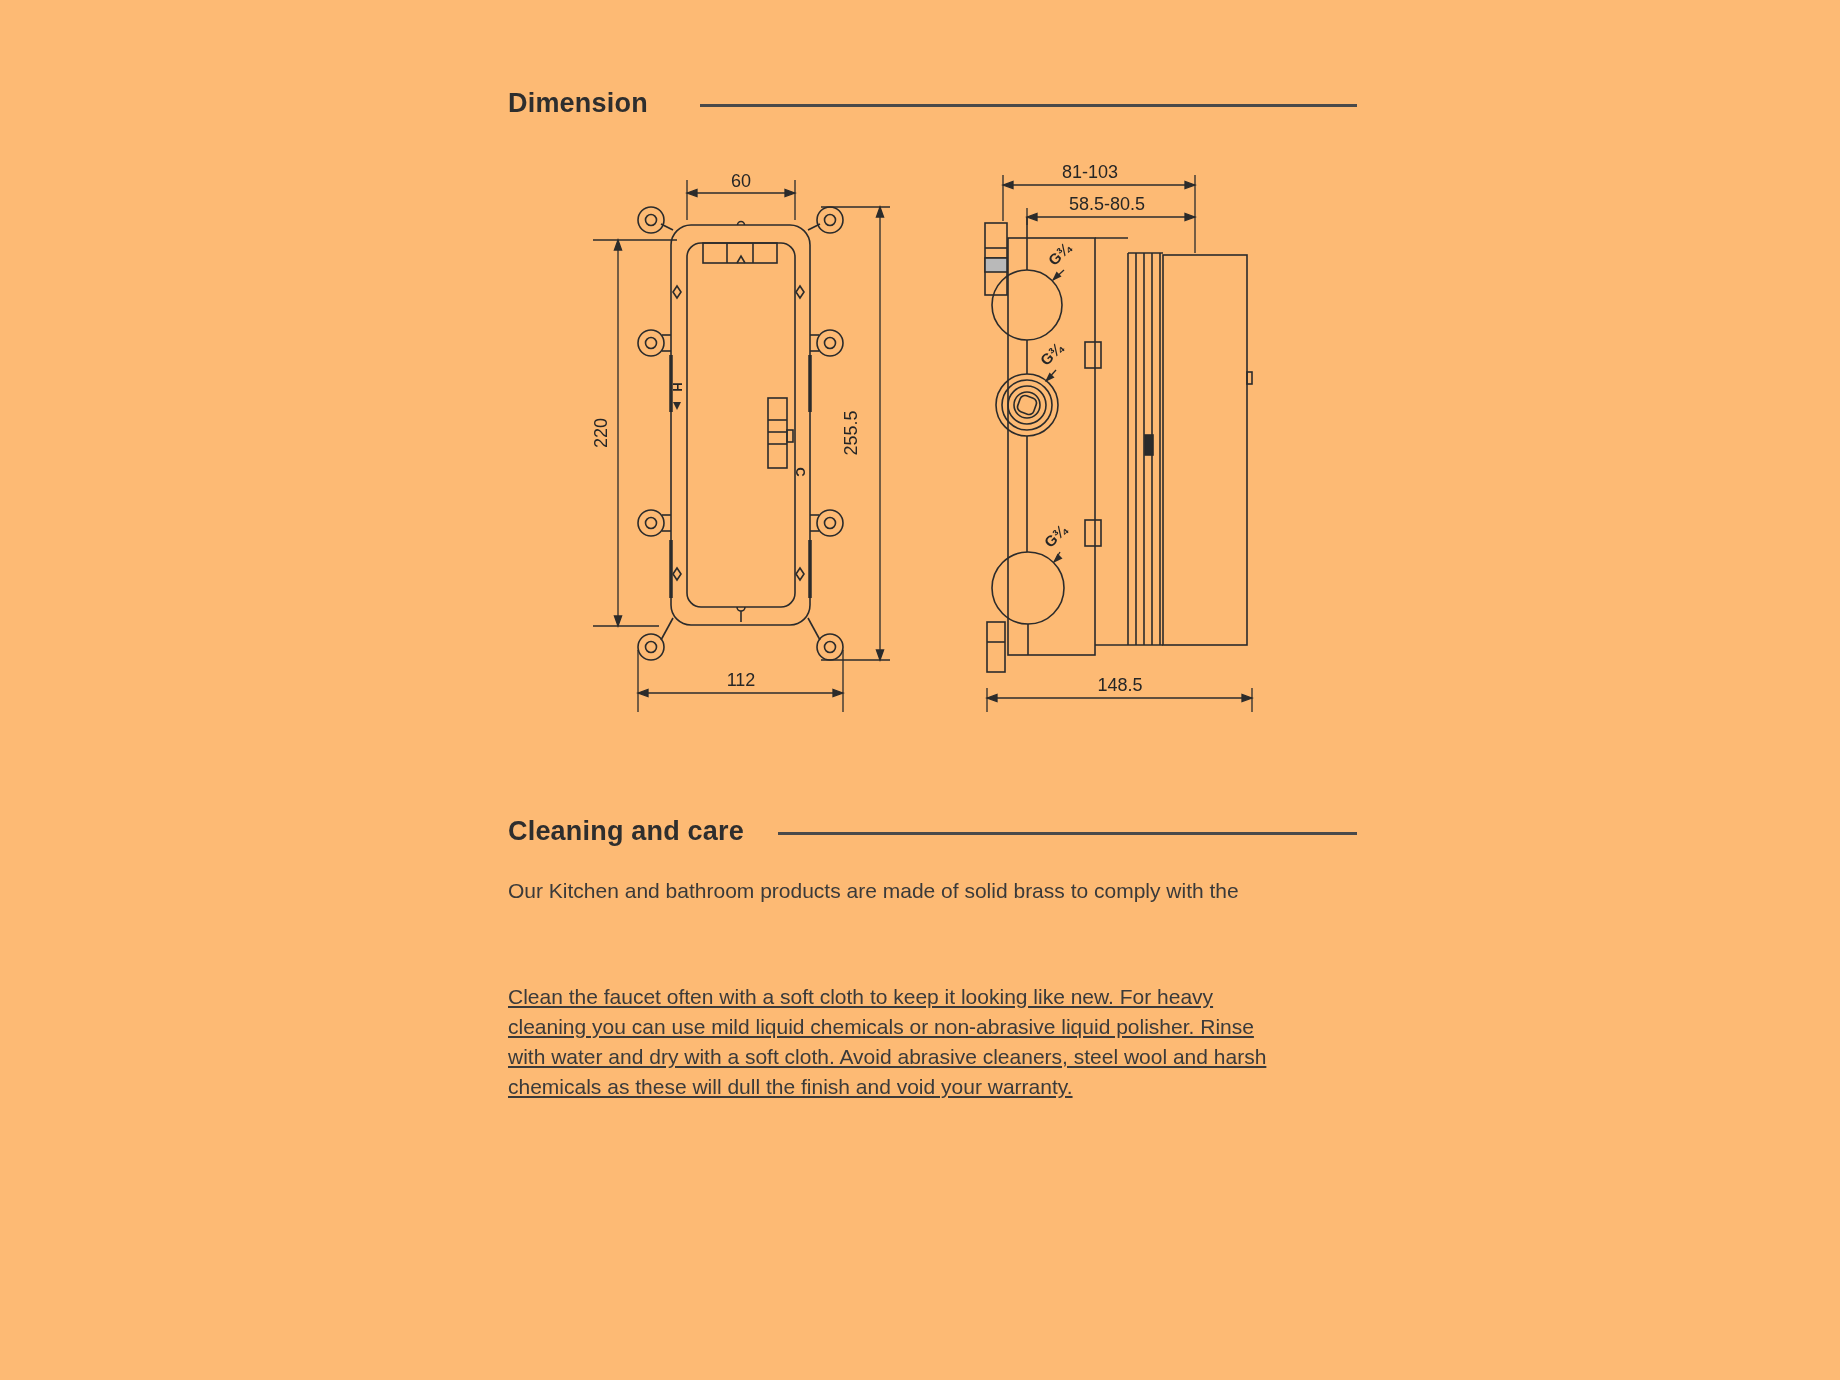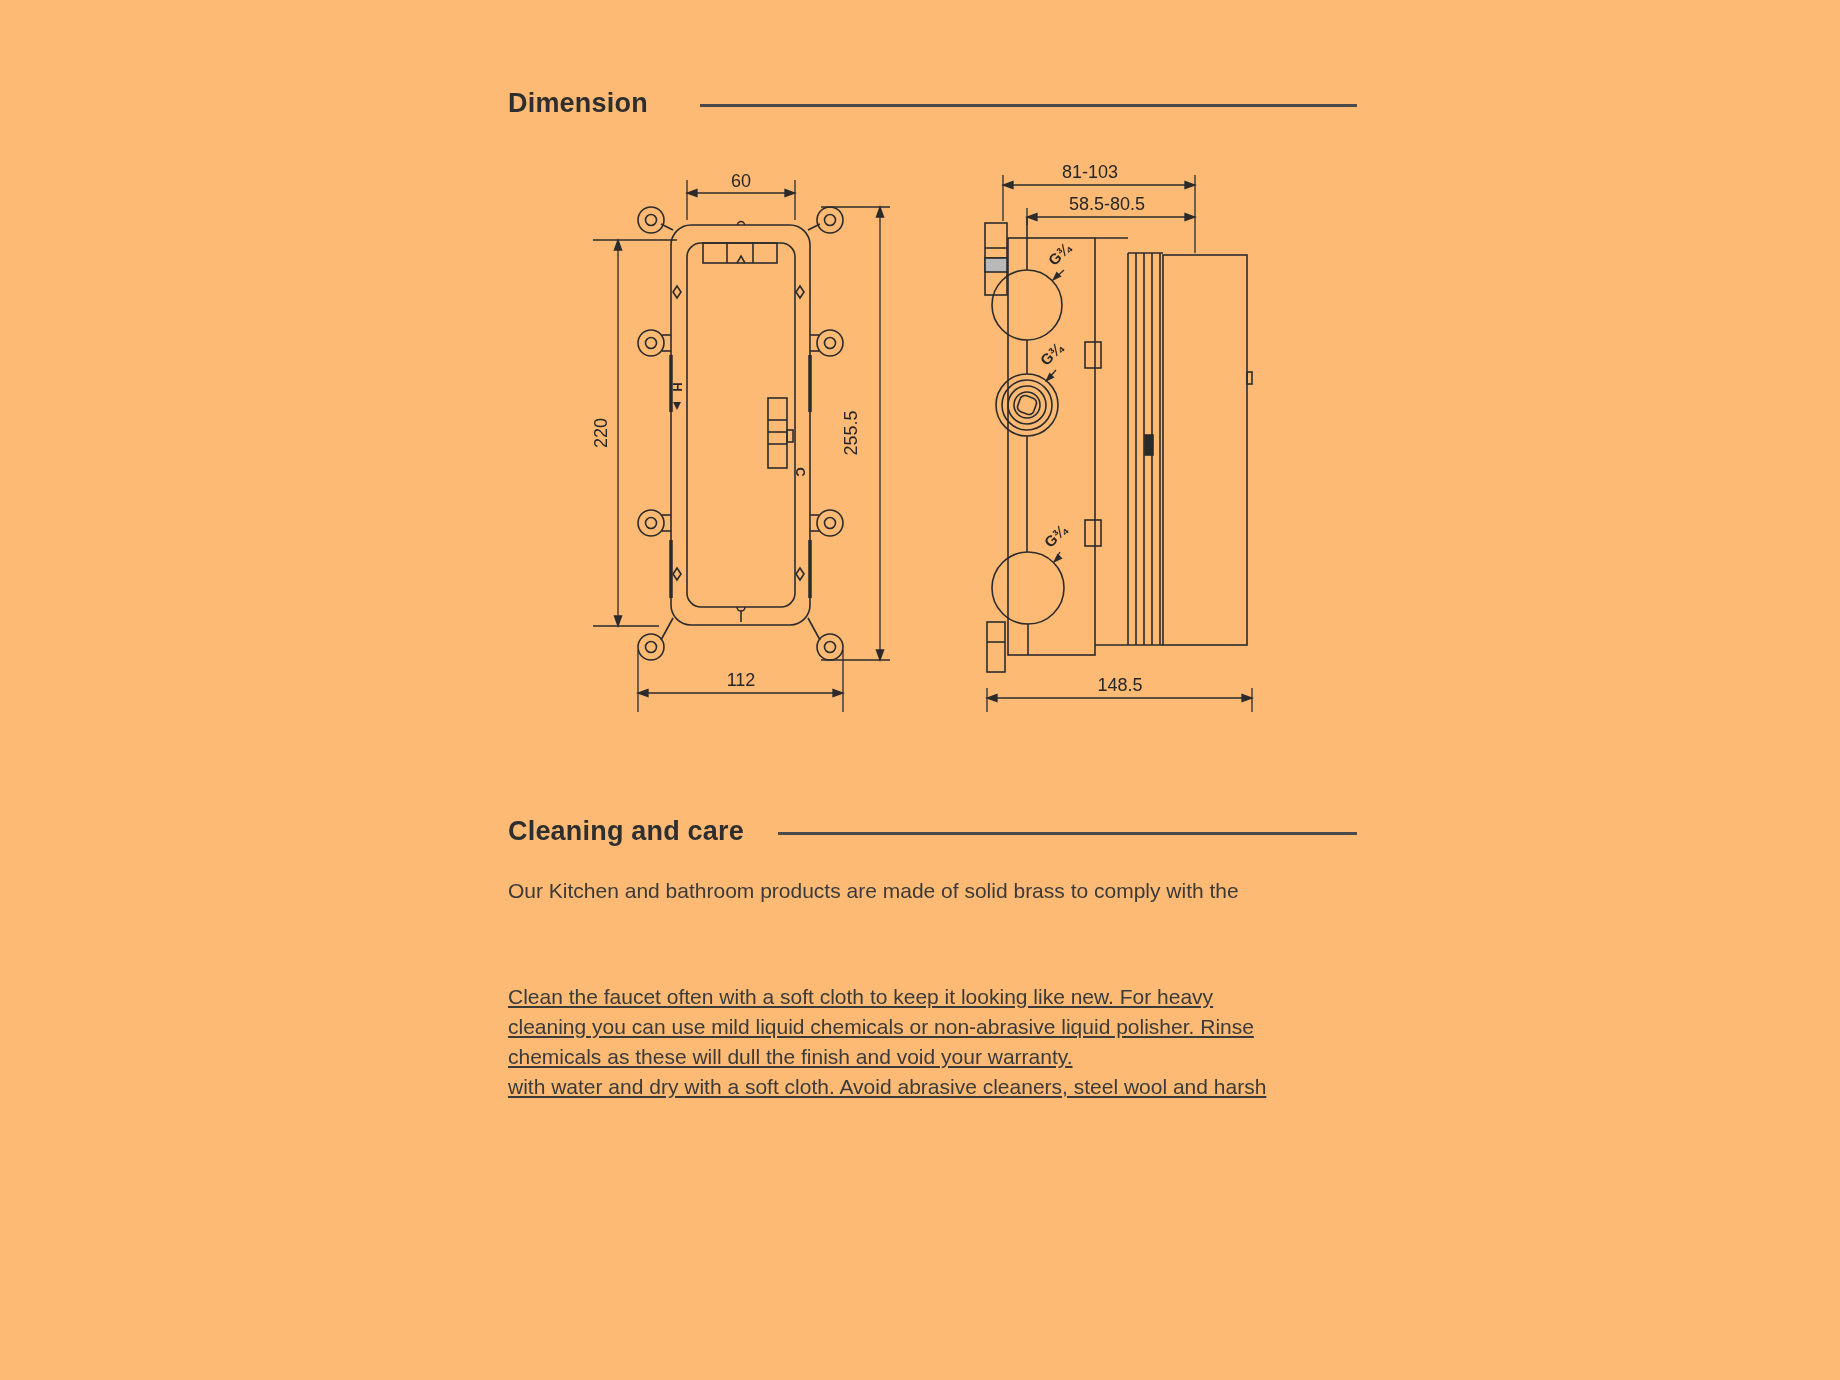--- a/index.html
+++ b/index.html
@@ -249,17 +249,17 @@
   <div class="section-title" style="left:508px;top:816px;">Cleaning and care</div>
   <div class="section-rule" style="left:778px;top:832px;width:579px;"></div>
 
   <div class="para" style="left:508px;top:876px;">
     <div>Our Kitchen and bathroom products are made of solid brass to comply with the</div>
   </div>
 
   <div class="para" style="left:508px;top:982px;text-decoration:underline;">
     <div>Clean the faucet often with a soft cloth to keep it looking like new. For heavy</div>
     <div>cleaning you can use mild liquid chemicals or non-abrasive liquid polisher. Rinse</div>
+    <div>with water and dry with a soft cloth. Avoid abrasive cleaners, steel wool and harsh</div>
     <div>chemicals as these will dull the finish and void your warranty.</div>
-    <div>with water and dry with a soft cloth. Avoid abrasive cleaners, steel wool and harsh</div>
   </div>
 
 </div>
 
 </body></html>

